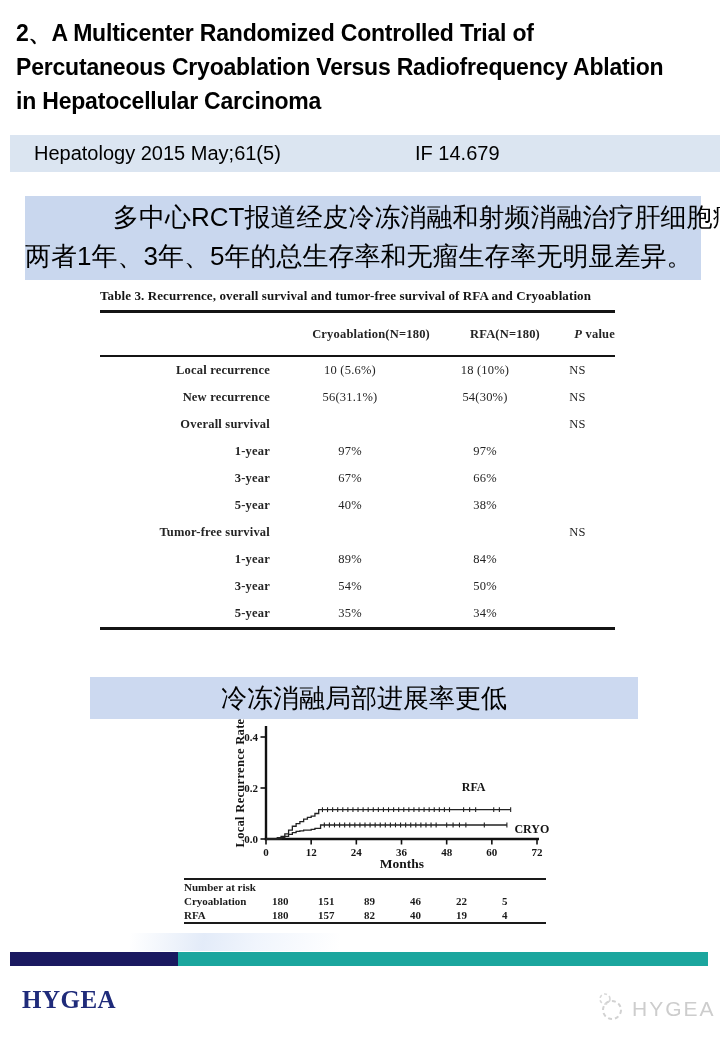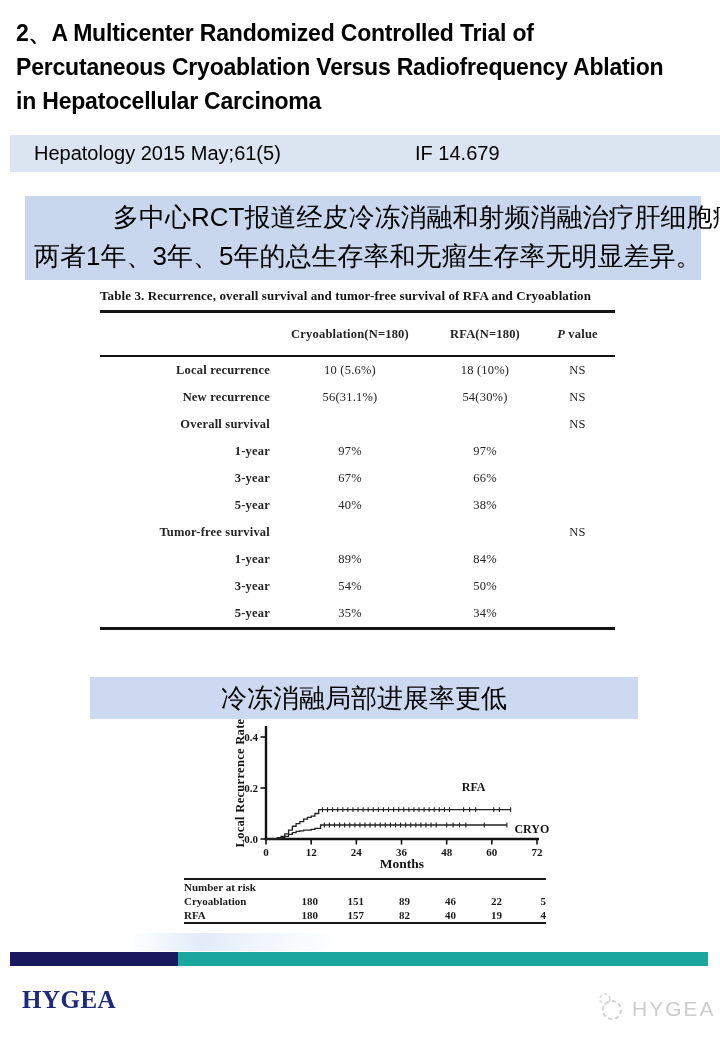--- a/index.html
+++ b/index.html
@@ -13,31 +13,31 @@
   
   .journal-bar{position:absolute;left:10px;top:135px;width:710px;height:37px;
                background:#dbe5f1;font-size:20px;line-height:37px;}
   .journal-bar .cite{position:absolute;left:24px;top:0;}
   .journal-bar .if{position:absolute;left:405px;top:0;text-align:center;}
 
   
   .abstract{position:absolute;left:25px;top:196px;width:676px;height:82px;
             background:#c9d7ee;font-size:26px;line-height:39px;padding-top:2px;}
   .abstract .l1{text-indent:88px;white-space:nowrap;}
-  .abstract .l2{padding-left:9px;white-space:nowrap;}
+  .abstract .l2{padding-left:0;white-space:nowrap;}
 
   
   .t2{position:absolute;left:100px;top:288px;width:515px;
       font-family:"Liberation Serif","DejaVu Serif",serif;color:#1d1d1d;}
   .t2-title{font-size:13px;font-weight:bold;letter-spacing:.1px;color:#151515;}
   .t2 table{border-collapse:collapse;width:100%;margin-top:6px;
             border-top:3.5px solid #141414;border-bottom:3.5px solid #141414;}
   .t2 thead tr{border-bottom:2.5px solid #141414;}
   .t2 th,.t2 td{font-size:12.5px;padding:0;letter-spacing:.2px;color:#242424;}
-  .t2 thead th{height:42px;font-weight:bold;text-align:center;vertical-align:middle;}
+  .t2 thead th{height:42px;font-weight:bold;text-align:right;vertical-align:middle;}
   .t2 tbody th{height:27px;text-align:right;font-weight:bold;vertical-align:middle;}
   .t2 tbody td{text-align:center;font-weight:normal;vertical-align:middle;}
   .pit{font-style:italic;}
 
   
   .section-bar{position:absolute;left:90px;top:677px;width:548px;height:42px;
                background:#ccd9f0;font-size:26px;line-height:42px;text-align:center;}
 
   
   #km-svg{position:absolute;left:180px;top:716px;}
@@ -46,21 +46,21 @@
   #km-svg .ylab{font-size:12.5px;font-weight:bold;letter-spacing:.3px;}
   #km-svg .xlab{font-size:13.5px;font-weight:bold;}
   #km-svg .slab{font-size:12px;font-weight:bold;}
 
   
   .risk{position:absolute;left:184px;top:878px;width:362px;border-collapse:collapse;
         font-family:"Liberation Serif","DejaVu Serif",serif;
         border-top:2px solid #1a1a1a;border-bottom:2.5px solid #1a1a1a;color:#1c1c1c;}
   .risk td{font-size:11px;font-weight:bold;height:14px;padding:0;line-height:14px;margin-top:12px;}
   .risk .lbl{text-align:left;}
-  .risk .num{text-align:right;}
+  .risk .num{text-align:left;}
 
   
   .streak{position:absolute;left:130px;top:933px;width:210px;height:18px;
           background:linear-gradient(100deg,rgba(204,219,243,0) 0%,rgba(204,219,243,.55) 35%,
                      rgba(226,235,250,.5) 60%,rgba(204,219,243,0) 100%);}
   .bar-navy{position:absolute;left:10px;top:952px;width:168px;height:14px;background:#1a1960;}
   .bar-teal{position:absolute;left:178px;top:952px;width:530px;height:14px;background:#1ba69e;}
   .logo{position:absolute;left:22px;top:986px;font-family:"Liberation Serif","DejaVu Serif",serif;
         font-weight:bold;font-size:25px;color:#1f2b7a;letter-spacing:.5px;}
   .wm{position:absolute;left:597px;top:992px;display:flex;align-items:center;gap:7px;}

